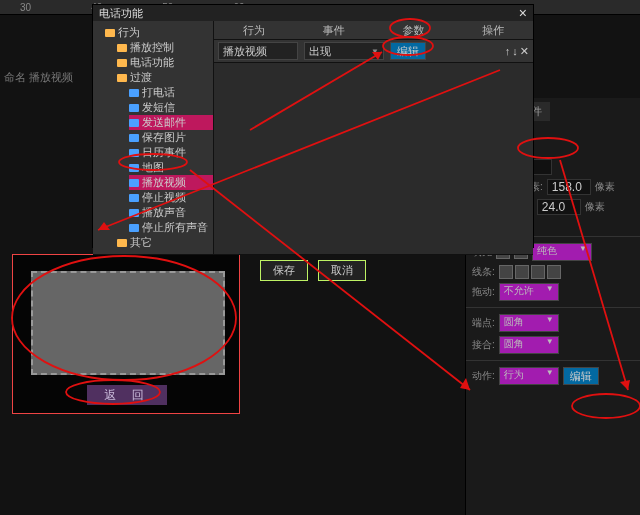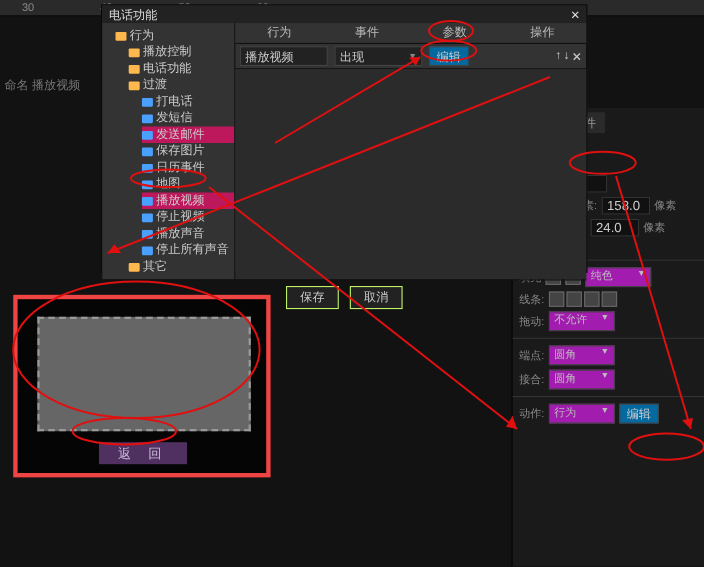--- a/index.html
+++ b/index.html
@@ -21,21 +21,21 @@
   .tabhdr span{flex:1;text-align:center;font-size:11px;color:#bbb;line-height:18px}
   .rowbar{display:flex;align-items:center;height:22px;border-bottom:1px solid #111;padding:0 4px;gap:6px}
   .select{background:#222;border:1px solid #444;height:16px;min-width:70px;font-size:11px;color:#ccc;display:flex;align-items:center;justify-content:space-between;padding:0 4px}
   .select .dd{font-size:8px;color:#888}
   .editbtn{background:#0369a1;border:1px solid #444;height:16px;padding:0 6px;font-size:11px;color:#ccc;display:flex;align-items:flex-end}
   .updown{margin-left:auto;color:#ccc;font-size:11px;display:flex;gap:2px}
   .content{flex:1;background:#2b2b2b}
   .modal-footer{display:flex;justify-content:center;gap:10px;padding:5px 0;border-top:1px solid #111}
   .btn{background:#222;border:1px solid #bef264;padding:2px 12px;font-size:11px;color:#ccc}
   
-  .preview{position:absolute;left:12px;top:268px;width:226px;height:158px;border:4px solid #ef4444;background:#050505}
+  .preview{position:absolute;left:12px;top:254px;width:226px;height:158px;border:1px solid #ef4444;background:#050505}
   .pframe{position:absolute;left:18px;top:16px;width:190px;height:100px;border:2px dashed #999;background:#666}
   .backbtn{position:absolute;left:74px;bottom:8px;width:80px;height:20px;background:#503060;color:#c8b8d8;display:flex;align-items:center;justify-content:center;letter-spacing:6px;font-size:12px}
   
   .inspector{position:absolute;right:0;top:98px;width:162px;bottom:0;background:#1a1a1a;border-left:1px solid #000;padding:4px 6px;font-size:11px;color:#999}
   .itabs{display:flex;gap:2px;margin-bottom:6px}
   .itabs span{background:#2a2a2a;padding:2px 8px;font-size:11px}
   .itabs span.act{background:#111}
   .thumb{width:28px;height:28px;background:repeating-conic-gradient(#555 0 25%,#333 0 50%) 0 0/10px 10px;display:inline-block;vertical-align:top;margin-right:6px}
   .irow{display:flex;align-items:center;gap:4px;margin:4px 0;flex-wrap:wrap}
   .ival{background:#111;border:1px solid #333;padding:0 4px;height:14px;min-width:34px;color:#ccc;font-size:12px;display:inline-flex;align-items:center}

